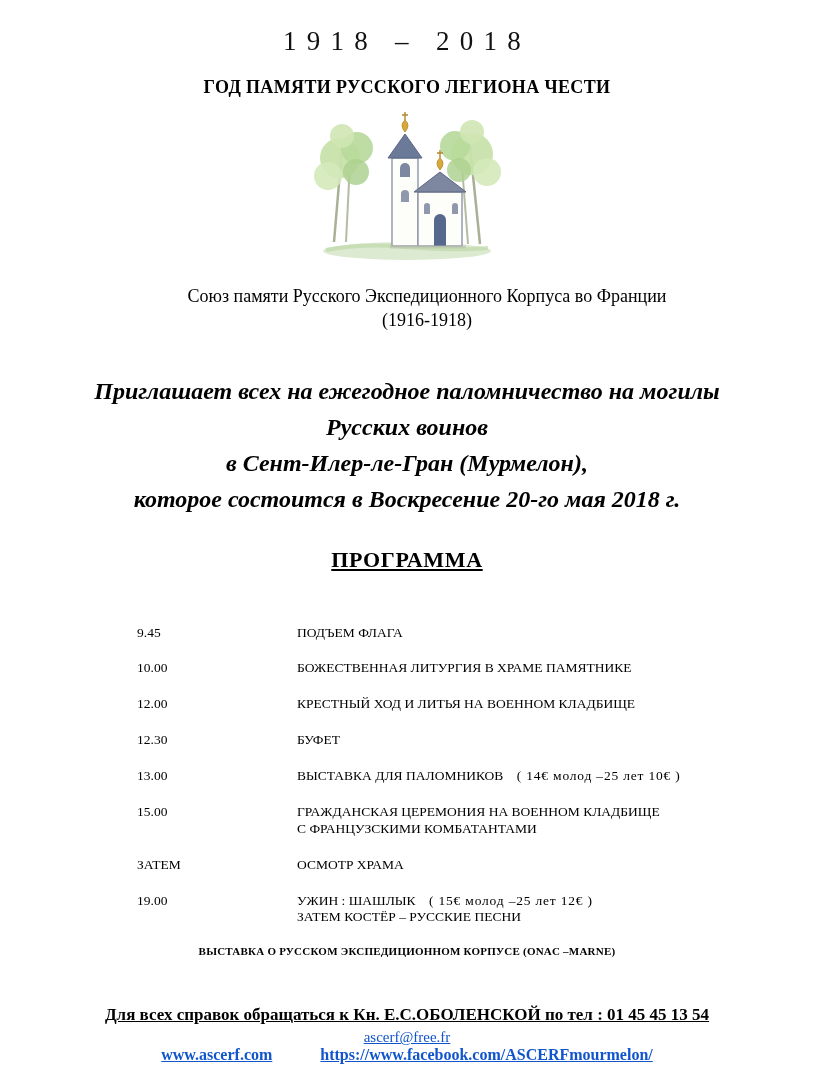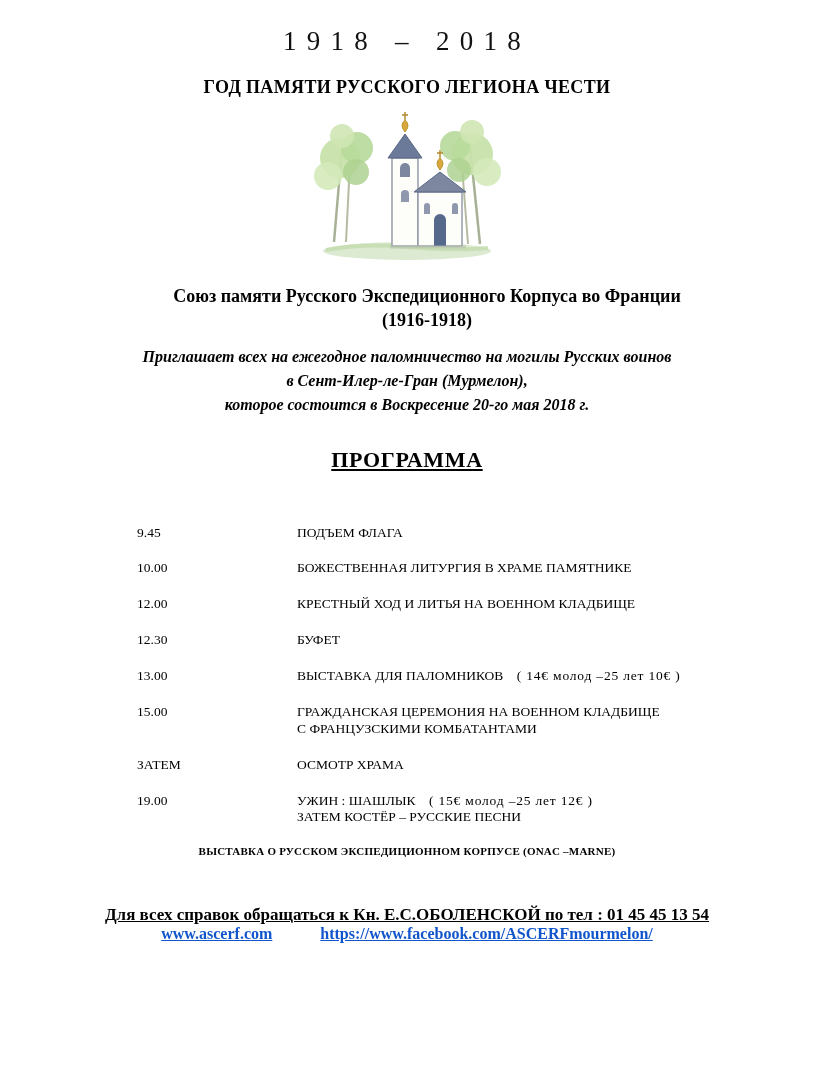--- a/index.html
+++ b/index.html
@@ -11,23 +11,23 @@
   [data-bind]:empty{display:none;}
   .years{
     font-size:27px;letter-spacing:0.38em;text-align:center;
     font-weight:400;color:#111;
   }
   .main-title{
     margin-top:20px;font-size:18px;font-weight:bold;text-align:center;letter-spacing:0.02em;
   }
   .church-wrap{margin-top:12px;text-align:center;}
   .church-wrap svg{display:inline-block;}
-  .union{margin-top:18px;font-size:18px;font-weight:bold;text-align:center;line-height:1.35;padding-left:40px;}
+  .union{margin-top:18px;font-size:18px;font-weight:normal;text-align:center;line-height:1.35;padding-left:40px;}
   .invitation{
-    margin-top:12px;font-size:16px;font-weight:bold;font-style:italic;
+    margin-top:40px;font-size:24px;font-weight:bold;font-style:italic;
     text-align:center;line-height:1.5;
   }
   .program-title{
     margin-top:30px;font-size:22px;font-weight:bold;text-align:center;
     text-decoration:underline;letter-spacing:0.03em;
   }
   .program{margin:52px 0 0 65px;font-size:13.5px;}
   .prog-row{display:flex;margin-bottom:19px;line-height:1.25;}
   .prog-time{width:160px;flex:0 0 160px;}
   .prog-event{flex:1;}
@@ -189,20 +189,23 @@
         <span class="prog-line2" data-bind="program.items.7.line2">ЗАТЕМ КОСТЁР – РУССКИЕ ПЕСНИ</span>
       </span>
     </div>
 
   </div>
 
   <div class="exhibition" data-bind="exhibition">ВЫСТАВКА О РУССКОМ ЭКСПЕДИЦИОННОМ КОРПУСЕ  (ONAC –MARNE)</div>
 
   <div class="contact">
     <div class="contact-main" data-bind="contact.line">Для всех справок обращаться к Кн. Е.С.ОБОЛЕНСКОЙ по тел : 01 45 45 13 54</div>
+    <div class="email-line">
+      <a class="link" data-bind="contact.email">ascerf@free.fr</a>
+    </div>
   </div>
 
   <div class="bottom-links">
     <a class="link" data-bind="links.site">www.ascerf.com</a>
     <a class="link" data-bind="links.facebook">https://www.facebook.com/ASCERFmourmelon/</a>
   </div>
 
 </div>
 
 </body></html>

